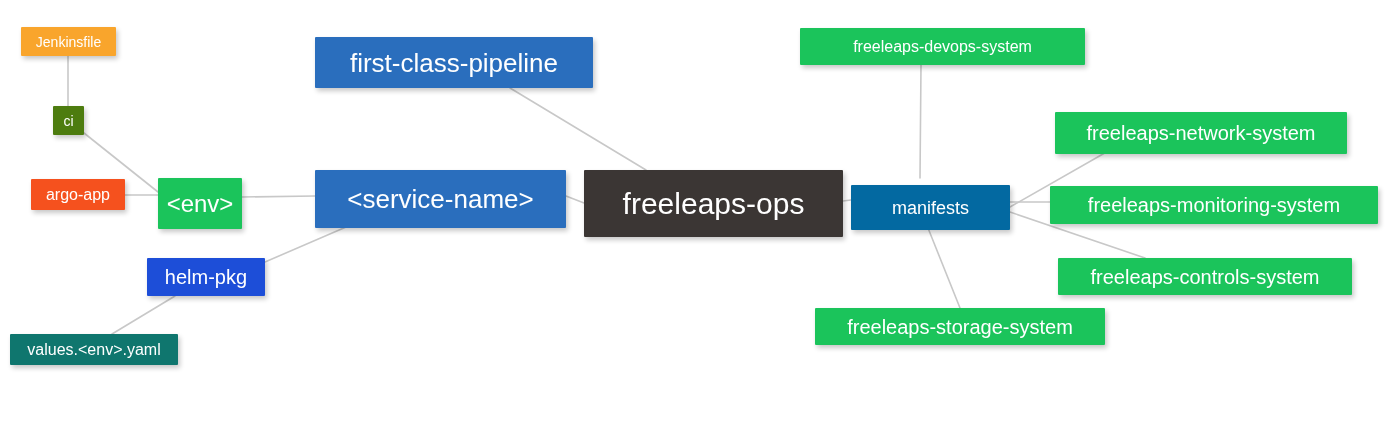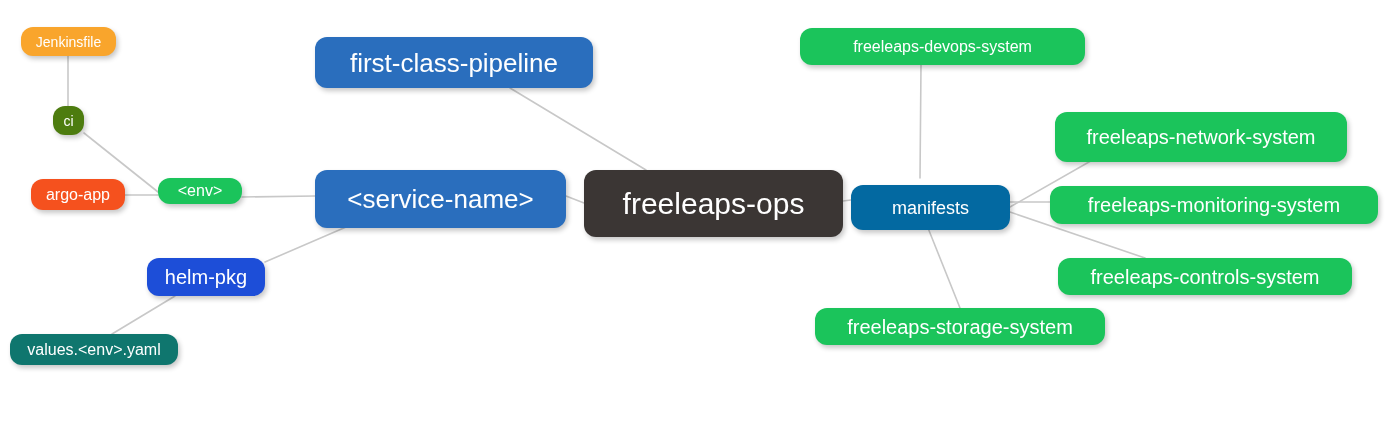--- a/index.html
+++ b/index.html
@@ -27,21 +27,21 @@
     width: 1390px;
     height: 421px;
     pointer-events: none;
   }
   .node {
     position: absolute;
     box-sizing: border-box;
     display: flex;
     align-items: center;
     justify-content: center;
-    border-radius: 12px;
+    border-radius: 1px;
     color: #ffffff;
     white-space: nowrap;
     line-height: 1;
     box-shadow: 2px 3px 5px rgba(0,0,0,0.22);
     letter-spacing: 0px;
     z-index: 2;
   }
   .node-label {
     display: block;
     white-space: nowrap;
@@ -73,42 +73,42 @@
       </div>
       <div class="node" style="left: 315px; top: 170px; width: 251px; height: 58px; background: rgb(42, 110, 189); font-size: 26px;">
         <span class="node-label">&lt;service-name&gt;</span>
       </div>
       <div class="node" style="left: 315px; top: 37px; width: 278px; height: 51px; background: rgb(42, 110, 189); font-size: 26px;">
         <span class="node-label">first-class-pipeline</span>
       </div>
       <div class="node" style="left: 851px; top: 185px; width: 159px; height: 45px; background: #0369a1; font-size: 18px;">
         <span class="node-label">manifests</span>
       </div>
-      <div class="node" style="left: 158px; top: 178px; width: 84px; height: 26px; background: rgb(27, 196, 91); font-size: 16px;">
+      <div class="node" style="left: 158px; top: 178px; width: 84px; height: 51px; background: rgb(27, 196, 91); font-size: 24px;">
         <span class="node-label">&lt;env&gt;</span>
       </div>
       <div class="node" style="left: 147px; top: 258px; width: 118px; height: 38px; background: #1d4ed8; font-size: 20px;">
         <span class="node-label">helm-pkg</span>
       </div>
       <div class="node" style="left: 21px; top: 27px; width: 95px; height: 29px; background: rgb(249, 165, 44); font-size: 14px;">
         <span class="node-label">Jenkinsfile</span>
       </div>
       <div class="node" style="left: 53px; top: 106px; width: 31px; height: 29px; background: #4d7c0f; font-size: 14px;">
         <span class="node-label">ci</span>
       </div>
       <div class="node" style="left: 31px; top: 179px; width: 94px; height: 31px; background: rgb(245, 81, 30); font-size: 16px;">
         <span class="node-label">argo-app</span>
       </div>
       <div class="node" style="left: 10px; top: 334px; width: 168px; height: 31px; background: #0f766e; font-size: 16px; align-items: center;">
         <span class="node-label">values.&lt;env&gt;.yaml</span>
       </div>
       <div class="node" style="left: 800px; top: 28px; width: 285px; height: 37px; background: rgb(27, 196, 91); font-size: 16px;">
         <span class="node-label">freeleaps-devops-system</span>
       </div>
-      <div class="node" style="left: 1055px; top: 112px; width: 292px; height: 50px; background: rgb(27, 196, 91); font-size: 20px;">
+      <div class="node" style="left: 1055px; top: 112px; width: 292px; height: 42px; background: rgb(27, 196, 91); font-size: 20px;">
         <span class="node-label">freeleaps-network-system</span>
       </div>
       <div class="node" style="left: 1050px; top: 186px; width: 328px; height: 38px; background: rgb(27, 196, 91); font-size: 20px;">
         <span class="node-label">freeleaps-monitoring-system</span>
       </div>
       <div class="node" style="left: 1058px; top: 258px; width: 294px; height: 37px; background: rgb(27, 196, 91); font-size: 20px;">
         <span class="node-label">freeleaps-controls-system</span>
       </div>
       <div class="node" style="left: 815px; top: 308px; width: 290px; height: 37px; background: rgb(27, 196, 91); font-size: 20px;">
         <span class="node-label">freeleaps-storage-system</span>

